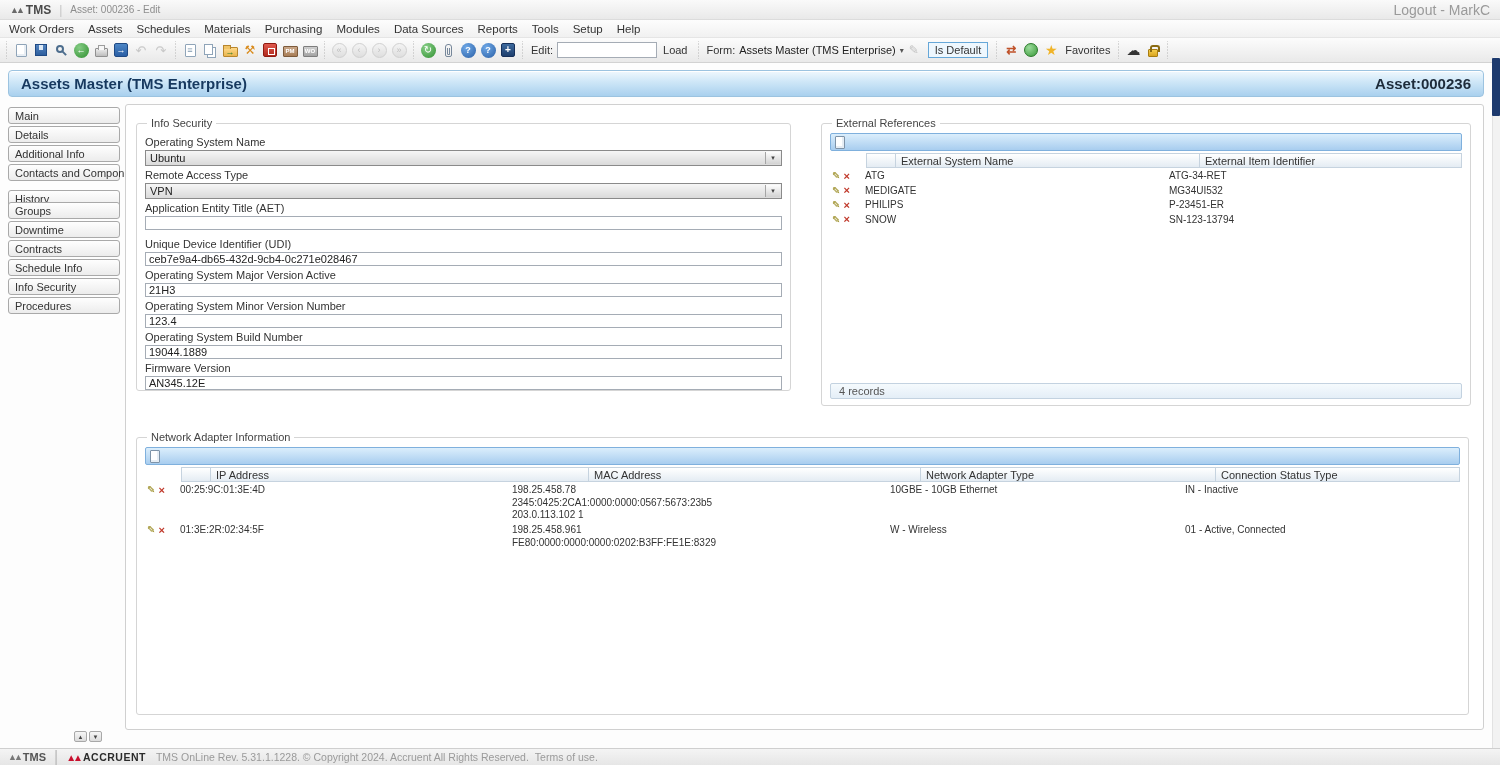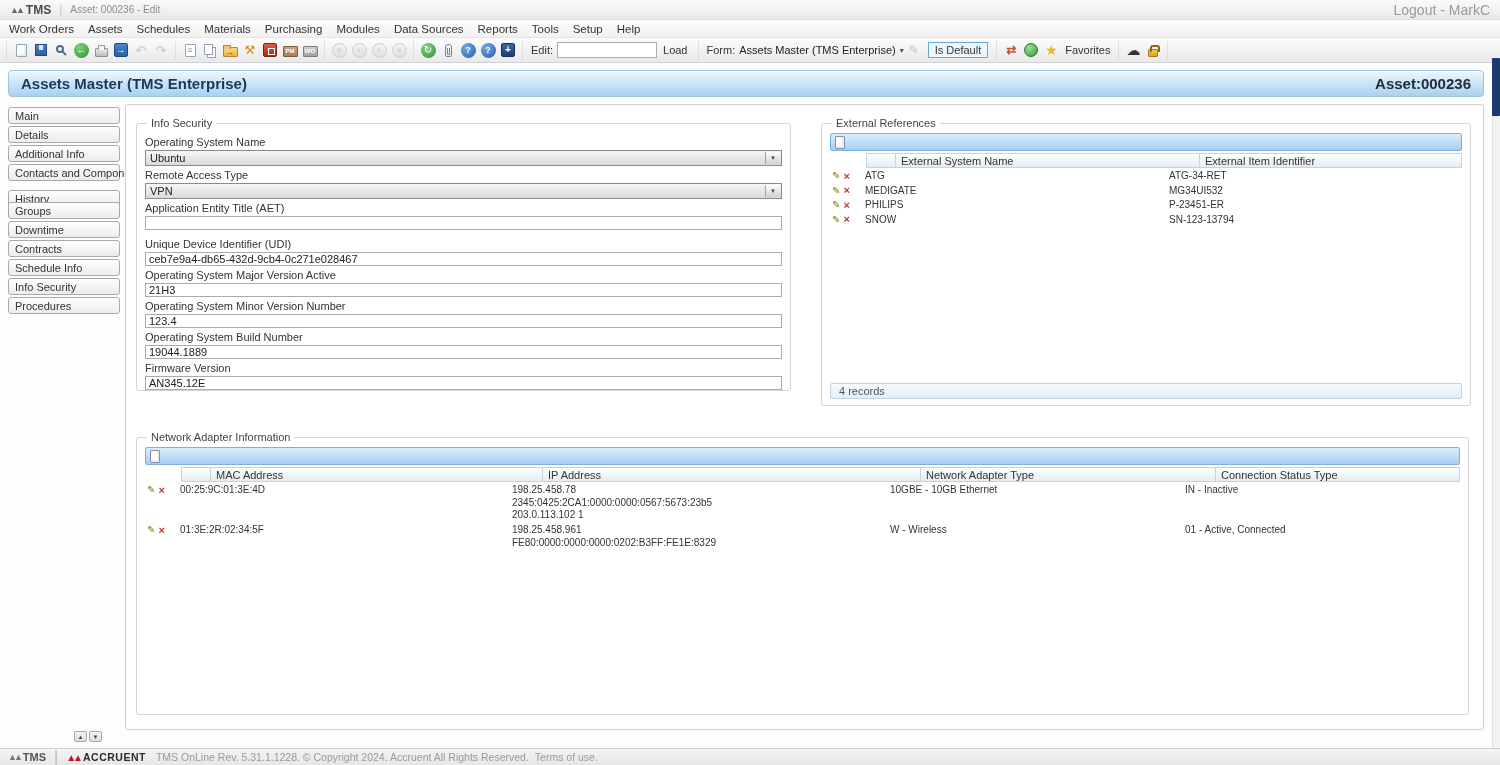--- a/index.html
+++ b/index.html
@@ -410,22 +410,22 @@
       </div>
     </fieldset>
 
     <fieldset class="fs-net">
       <legend>Network Adapter Information</legend>
       <div class="grid-toolbar">
         <span class="gt-page"></span>
       </div>
       <div class="ghead">
         <span class="gh na-act"></span>
+        <span class="gh na-ip">IP Address</span>
         <span class="gh na-mac">MAC Address</span>
-        <span class="gh na-ip">IP Address</span>
         <span class="gh na-type">Network Adapter Type</span>
         <span class="gh na-status">Connection Status Type</span>
       </div>
       <div class="grow" style="min-height:40px">
         <span class="gact na-act">
             <span class="edit-glyph">✎</span>
             <span class="del-glyph">×</span>
           </span>
         <span class="gc na-mac">00:25:9C:01:3E:4D</span>
         <span class="gc na-ip">198.25.458.78

